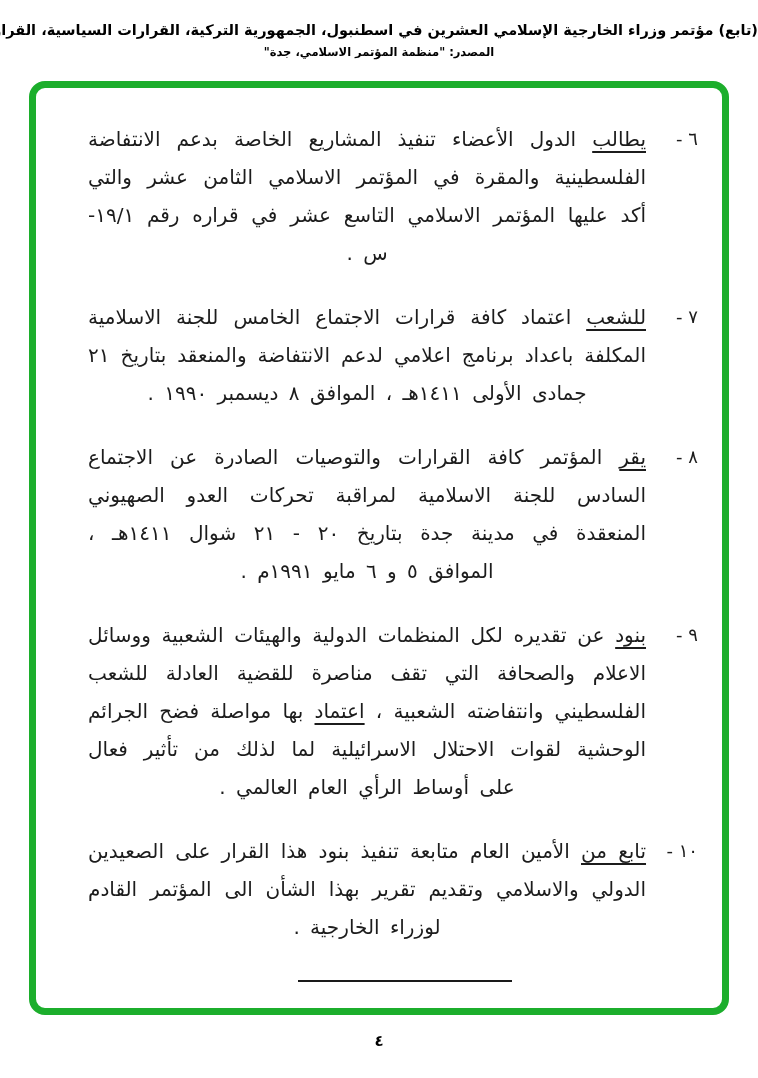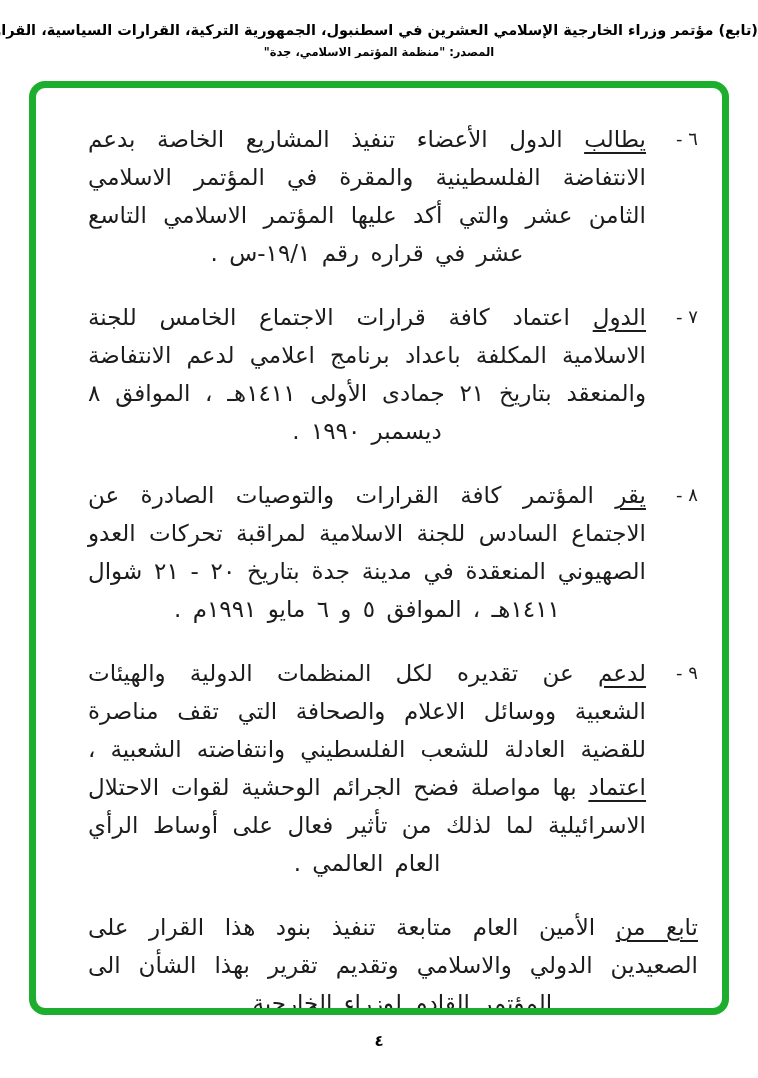--- a/index.html
+++ b/index.html
@@ -43,21 +43,21 @@
   .num {
     flex: none;
     width: 52px;
     font-size: 18px;
     line-height: 38px;
     white-space: nowrap;
   }
   .txt {
     flex: 1;
     margin: 0;
-    font-size: 23px;
+    font-size: 20px;
     line-height: 38px;
     text-align: justify;
     text-align-last: center;
     word-spacing: 4px;
   }
   .u {
     text-decoration: underline;
     text-decoration-thickness: 1.5px;
     text-underline-offset: 5px;
   }
@@ -89,34 +89,35 @@
 
   <div class="frame" style="border-color: rgb(28, 174, 44);">
 
     <div class="item">
       <span class="num">٦ -</span>
       <p class="txt"><span class="u">يطالب</span><span> الدول الأعضاء تنفيذ المشاريع الخاصة بدعم الانتفاضة الفلسطينية والمقرة في المؤتمر الاسلامي الثامن عشر والتي أكد عليها المؤتمر الاسلامي التاسع عشر في قراره رقم ١٩/١-س .</span></p>
     </div>
 
     <div class="item">
       <span class="num">٧ -</span>
-      <p class="txt"><span class="u">الدول</span><span> اعتماد كافة قرارات الاجتماع الخامس للجنة الاسلامية المكلفة باعداد برنامج اعلامي لدعم الانتفاضة والمنعقد بتاريخ ٢١ جمادى الأولى ١٤١١هـ ، الموافق ٨ ديسمبر ١٩٩٠ .</span></p>
+      <p class="txt"><span class="u">للشعب</span><span> اعتماد كافة قرارات الاجتماع الخامس للجنة الاسلامية المكلفة باعداد برنامج اعلامي لدعم الانتفاضة والمنعقد بتاريخ ٢١ جمادى الأولى ١٤١١هـ ، الموافق ٨ ديسمبر ١٩٩٠ .</span></p>
     </div>
 
     <div class="item">
       <span class="num">٨ -</span>
       <p class="txt"><span class="u">يقر</span><span> المؤتمر كافة القرارات والتوصيات الصادرة عن الاجتماع السادس للجنة الاسلامية لمراقبة تحركات العدو الصهيوني المنعقدة في مدينة جدة بتاريخ ٢٠ - ٢١ شوال ١٤١١هـ ، الموافق ٥ و ٦ مايو ١٩٩١م .</span></p>
     </div>
 
     <div class="item">
       <span class="num">٩ -</span>
-      <p class="txt"><span class="u">لدعم</span><span> عن تقديره لكل المنظمات الدولية والهيئات الشعبية ووسائل الاعلام والصحافة التي تقف مناصرة للقضية العادلة للشعب الفلسطيني وانتفاضته الشعبية ، </span><span class="u">اعتماد</span><span> بها مواصلة فضح الجرائم الوحشية لقوات الاحتلال الاسرائيلية لما لذلك من تأثير فعال على أوساط الرأي العام العالمي .</span></p>
+      <p class="txt"><span class="u">بنود</span><span> عن تقديره لكل المنظمات الدولية والهيئات الشعبية ووسائل الاعلام والصحافة التي تقف مناصرة للقضية العادلة للشعب الفلسطيني وانتفاضته الشعبية ، </span><span class="u">اعتماد</span><span> بها مواصلة فضح الجرائم الوحشية لقوات الاحتلال الاسرائيلية لما لذلك من تأثير فعال على أوساط الرأي العام العالمي .</span></p>
     </div>
 
     <div class="item">
+      <span class="num">١٠ -</span>
       <p class="txt"><span class="u">تابع من</span><span> الأمين العام متابعة تنفيذ بنود هذا القرار على الصعيدين الدولي والاسلامي وتقديم تقرير بهذا الشأن الى المؤتمر القادم لوزراء الخارجية .</span></p>
     </div>
 
     <div class="divider"></div>
 
   </div>
 
   <div class="footer">
     <span class="pnum">٤</span>
   </div>

